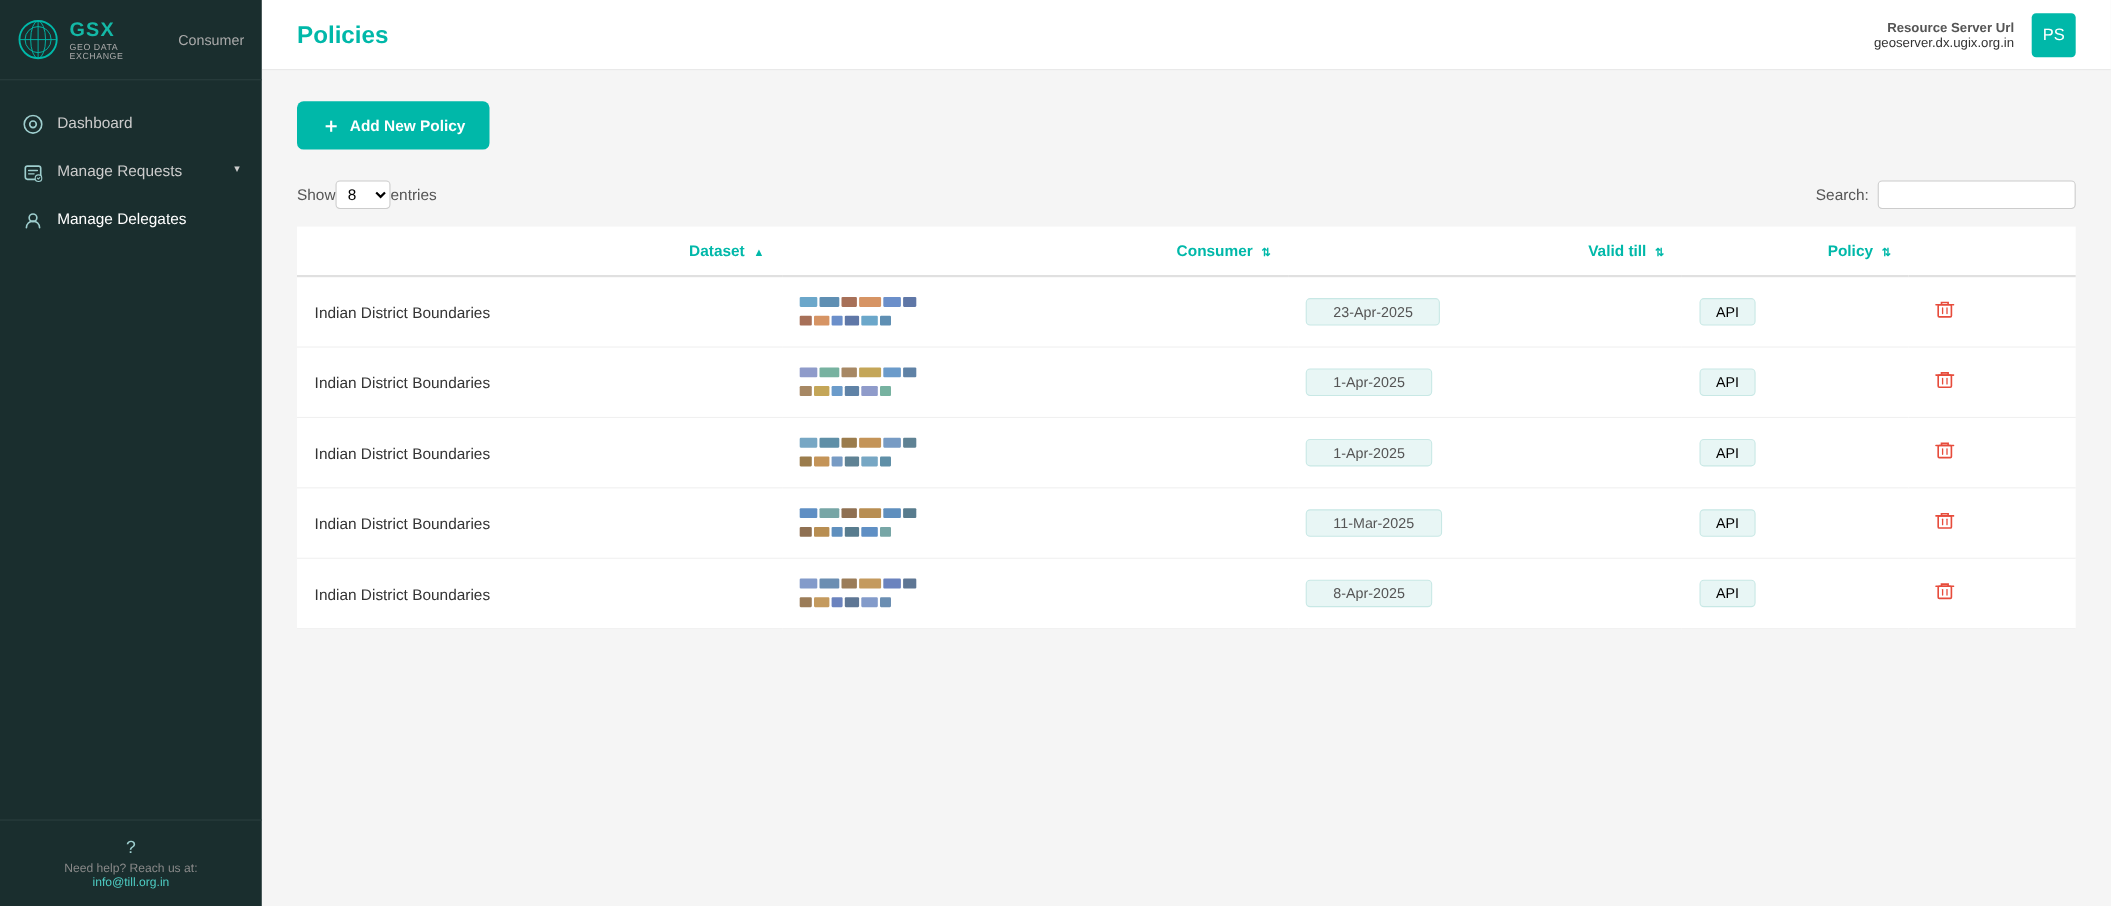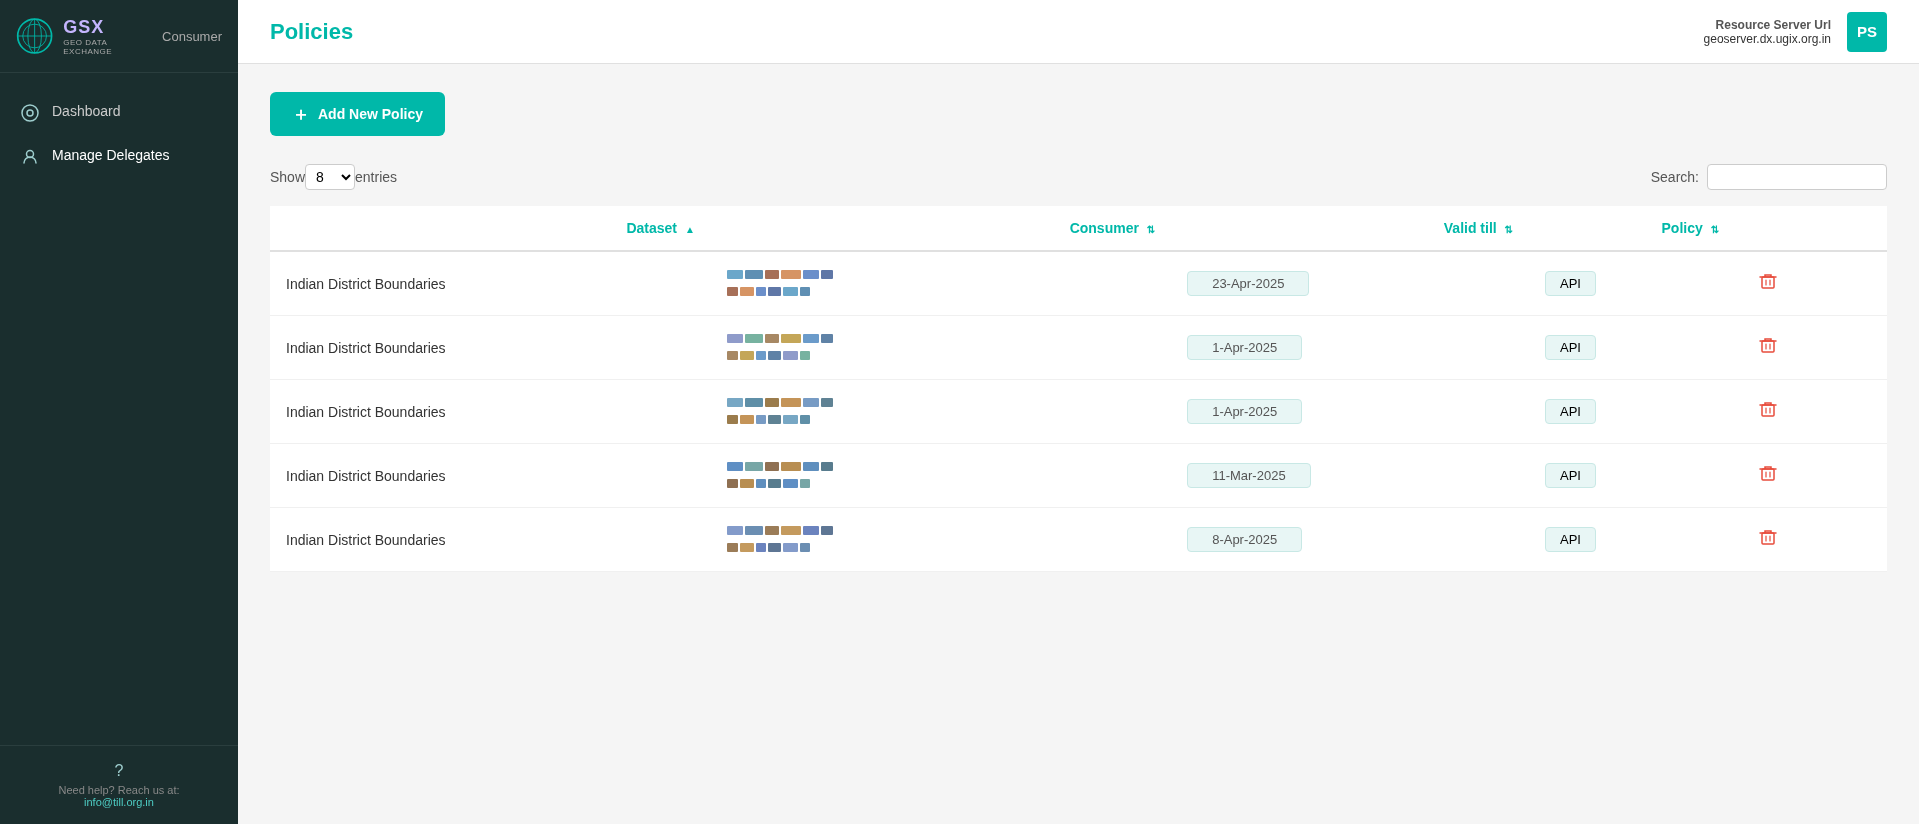--- a/index.html
+++ b/index.html
@@ -18,21 +18,21 @@
     .sidebar-logo {
       display: flex;
       align-items: center;
       padding: 14px 16px;
       border-bottom: 1px solid #2a3e3e;
       gap: 10px;
     }
     .logo-text {
       font-size: 18px;
       font-weight: 700;
-      color: #c4b5fd;
+      color: #14b8a6;
       letter-spacing: 1px;
     }
     .logo-sub {
       font-size: 8px;
       color: #aaa;
       letter-spacing: 0.5px;
     }
     .sidebar-nav {
       flex: 1;
       padding: 18px 0;
@@ -120,21 +120,21 @@
     }
     .avatar {
       width: 40px;
       height: 40px;
       background: #00b8a9;
       color: #fff;
       border-radius: 4px;
       display: flex;
       align-items: center;
       justify-content: center;
-      font-weight: 700;
+      font-weight: 400;
       font-size: 15px;
     }
     .content {
       flex: 1;
       overflow-y: auto;
       padding: 28px 32px;
       background: #f5f5f5;
     }
     .add-btn {
       background: #00b8a9;
@@ -279,20 +279,32 @@
 
   <nav class="sidebar-nav">
     <div class="nav-item">
       <span class="nav-icon">
         <svg width="18" height="18" viewBox="0 0 18 18" fill="none">
           <circle cx="9" cy="9" r="8" stroke="#9ecece" stroke-width="1.5"></circle>
           <circle cx="9" cy="9" r="3" stroke="#9ecece" stroke-width="1.5"></circle>
         </svg>
       </span>
       <span>Dashboard</span>
+    </div>
+    <div class="nav-item">
+      <span class="nav-icon">
+        <svg width="18" height="18" viewBox="0 0 18 18" fill="none">
+          <rect x="2" y="3" width="14" height="12" rx="2" stroke="#9ecece" stroke-width="1.5"></rect>
+          <path d="M5 7h8M5 10h5" stroke="#9ecece" stroke-width="1.2" stroke-linecap="round"></path>
+          <circle cx="14" cy="14" r="3" fill="#1a2e2e" stroke="#9ecece" stroke-width="1"></circle>
+          <path d="M13 14l.8.8 1.4-1.4" stroke="#9ecece" stroke-width="1" stroke-linecap="round"></path>
+        </svg>
+      </span>
+      <span>Manage Requests</span>
+      <span class="arrow">▾</span>
     </div>
     <div class="nav-item active">
       <span class="nav-icon">
         <svg width="18" height="18" viewBox="0 0 18 18" fill="none">
           <circle cx="9" cy="6" r="3.5" stroke="#9ecece" stroke-width="1.5"></circle>
           <path d="M3 15c0-3.3 2.7-6 6-6s6 2.7 6 6" stroke="#9ecece" stroke-width="1.5" stroke-linecap="round"></path>
         </svg>
       </span>
       <span>Manage Delegates</span>
     </div>

